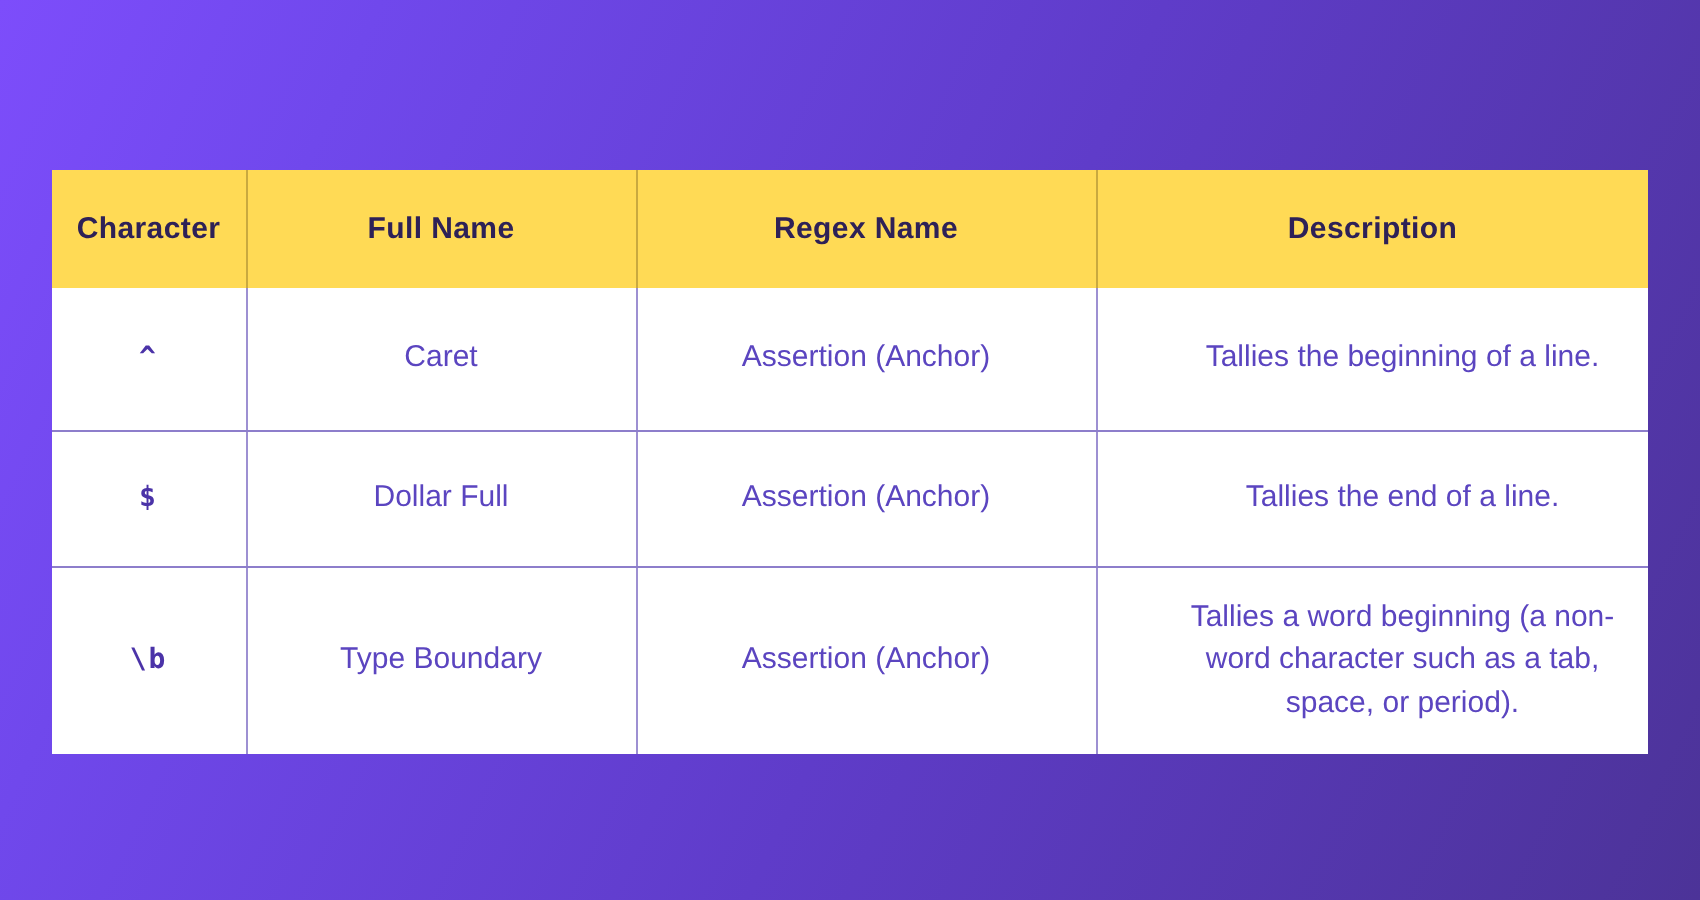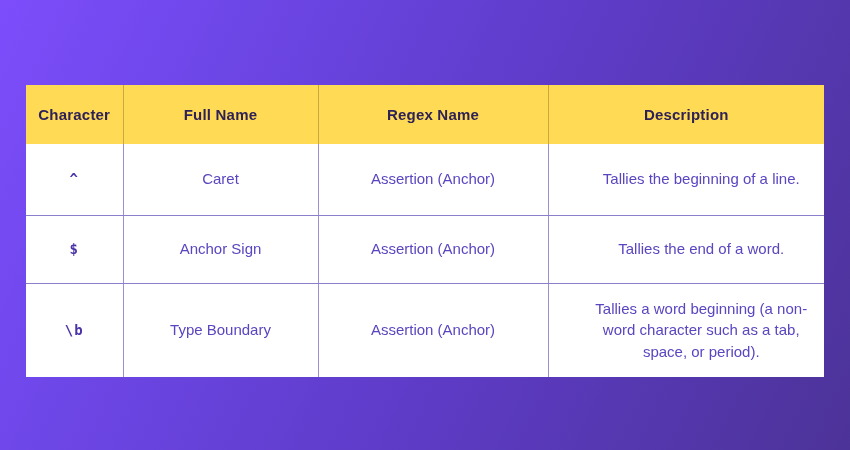--- a/index.html
+++ b/index.html
@@ -102,23 +102,23 @@
       </thead>
       <tbody>
         <tr class="row-1">
           <td class="char-cell">^</td>
           <td>Caret</td>
           <td>Assertion (Anchor)</td>
           <td>Tallies the beginning of a line.</td>
         </tr>
         <tr class="row-2">
           <td class="char-cell">$</td>
-          <td>Anchor Sign</td>
+          <td>Dollar Full</td>
           <td>Assertion (Anchor)</td>
-          <td>Tallies the end of a word.</td>
+          <td>Tallies the end of a line.</td>
         </tr>
         <tr class="row-3">
           <td class="char-cell">\b</td>
           <td>Type Boundary</td>
           <td>Assertion (Anchor)</td>
           <td>Tallies a word beginning (a non-word character such as a tab, space, or period).</td>
         </tr>
       </tbody>
     </table>
   </div>

